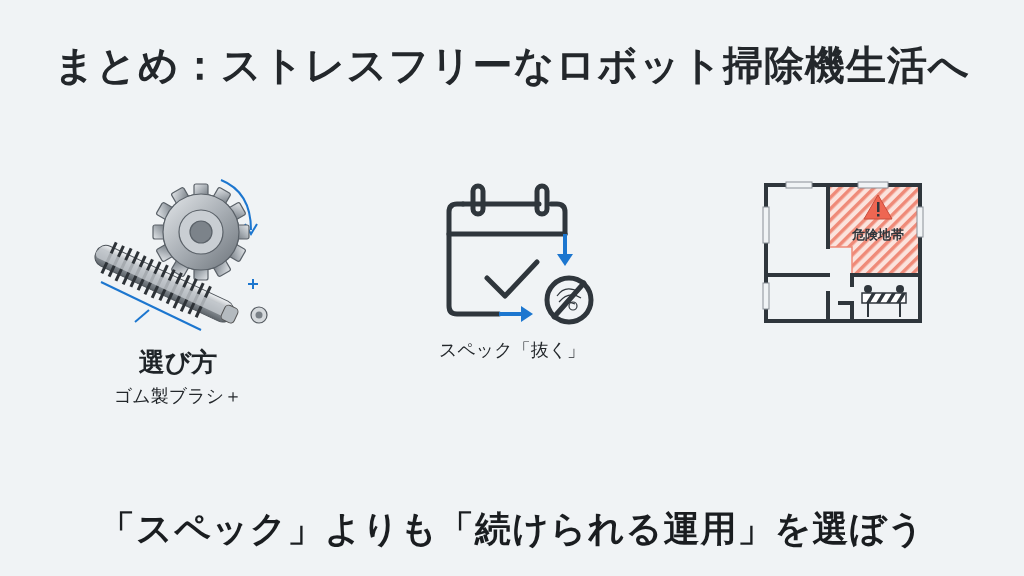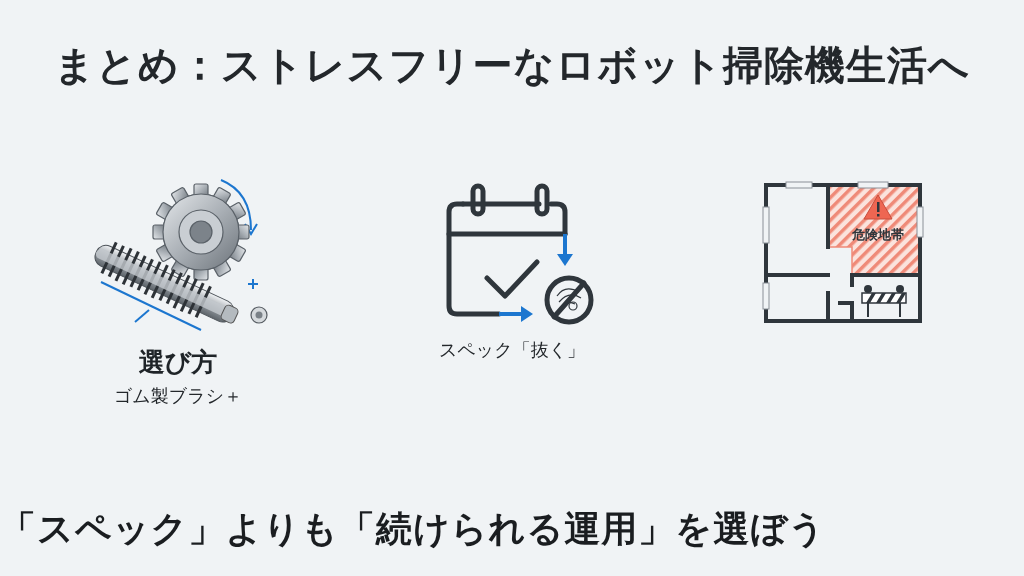--- a/index.html
+++ b/index.html
@@ -21,21 +21,21 @@
     .col-3 { left: 693px; }
     .icon-box { width: 300px; height: 160px; display: flex; justify-content: center; align-items: center; }
     .col-head {
       margin-top: 14px; font-size: 26px; font-weight: bold; color: #1f2428; line-height: 32px;
     }
     .col-desc {
       margin-top: 4px; font-size: 18px; font-weight: normal; line-height: 28px; color: #23272b;
     }
     .footer {
       position: absolute; left: 0; top: 505px; width: 1024px;
-      font-size: 36px; font-weight: bold; color: #1a1d20; letter-spacing: 1px;
+      text-align: center; font-size: 36px; font-weight: bold; color: #1a1d20; letter-spacing: 1px;
     }
   </style>
 </head>
 <body>
 
 <div class="slide">
   <div class="title">まとめ：ストレスフリーなロボット掃除機生活へ</div>
 
   <div class="col col-1">
     <div class="icon-box">

